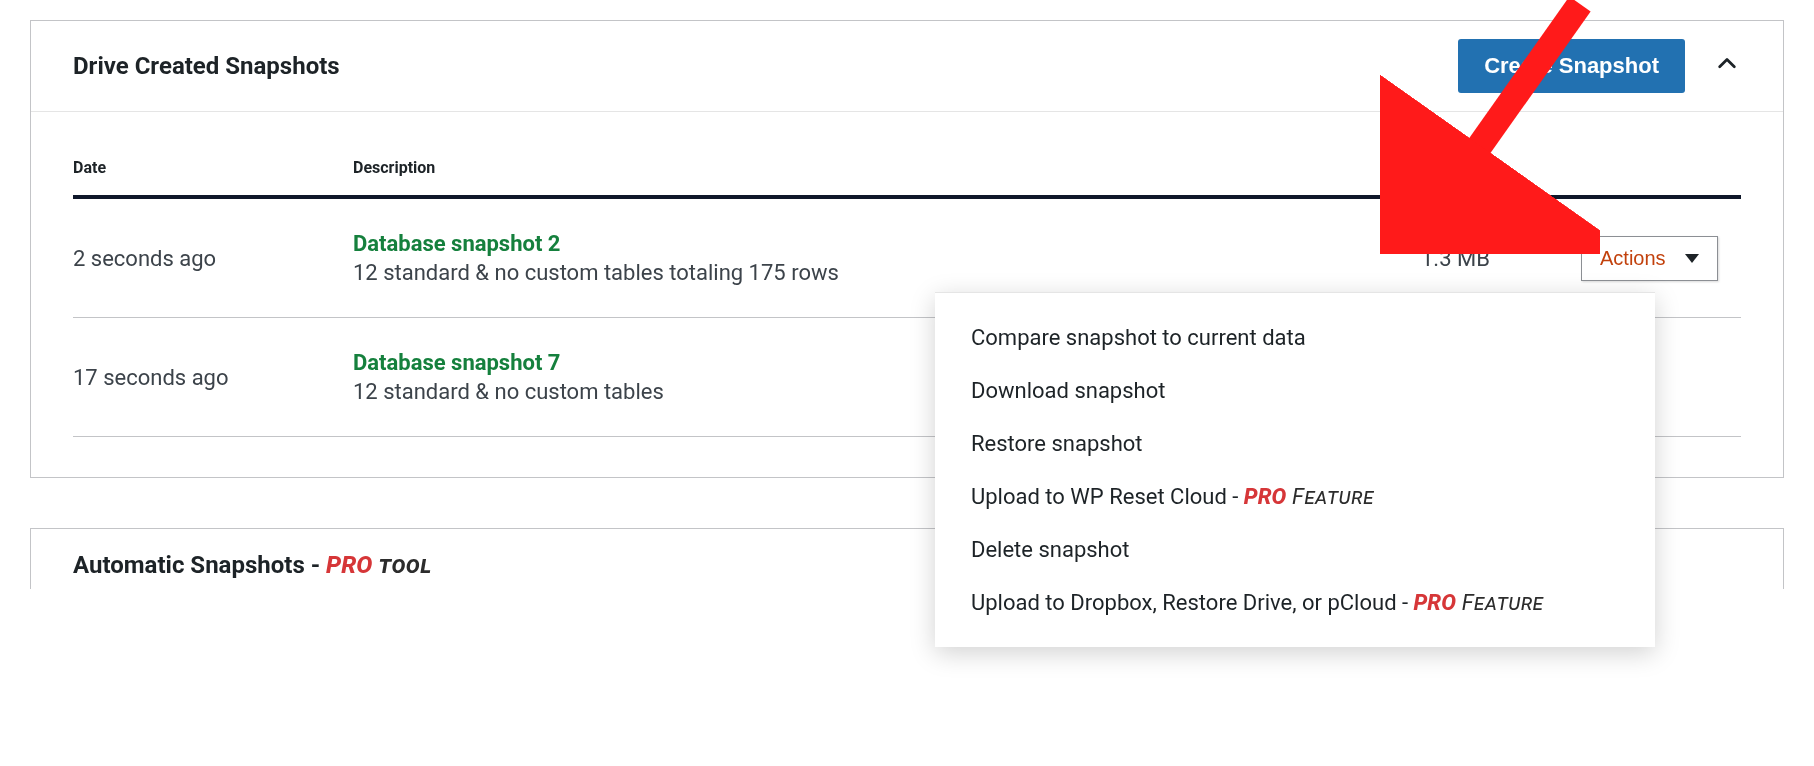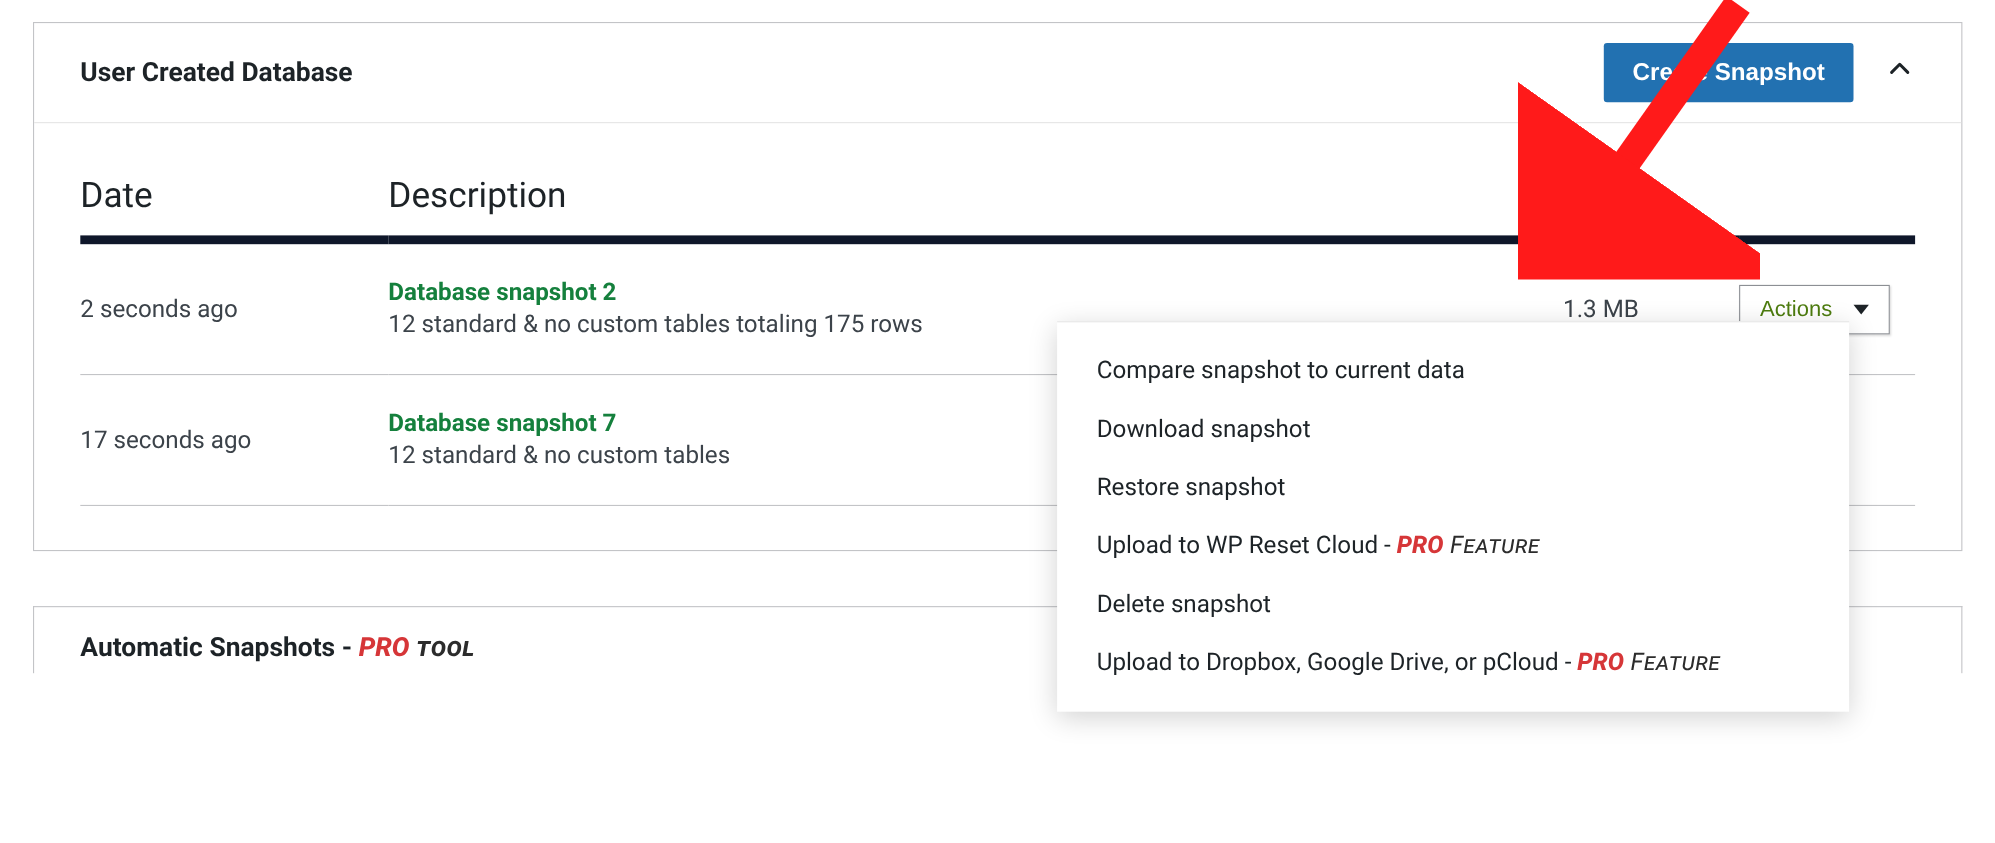--- a/index.html
+++ b/index.html
@@ -54,24 +54,24 @@
     color: #1d2327;
   }
   .collapse-caret svg { width: 22px; height: 22px; }
   table.snaps {
     width: calc(100% - 84px);
     margin: 32px 42px 40px 42px;
     border-collapse: collapse;
   }
   table.snaps thead th {
     text-align: left;
-    font-size: 32px;
-    font-weight: 400;
+    font-size: 16px;
+    font-weight: 700;
     padding: 14px 0 18px 0;
-    border-bottom: 8px solid #0f172a;
+    border-bottom: 4px solid #0f172a;
   }
   table.snaps th.col-date   { width: 280px; }
   table.snaps th.col-desc   { }
   table.snaps th.col-size   { width: 160px; }
   table.snaps th.col-act    { width: 160px; }
   table.snaps tbody td {
     padding: 32px 0;
     border-bottom: 1px solid #c3c4c7;
     vertical-align: middle;
     font-size: 22px;
@@ -84,21 +84,21 @@
   }
   .snap-sub {
     color: #3c434a;
   }
   .actions-btn {
     display: inline-flex;
     align-items: center;
     gap: 19px;
     border: 1px solid #8c8f94;
     background: #fff;
-    color: #4d7c0f;
+    color: #c2410c;
     font-size: 20px;
     padding: 10px 18px;
     cursor: pointer;
     box-shadow: 1px 1px 2px rgba(0,0,0,0.15);
   }
   .actions-btn .tri {
     width: 0; height: 0;
     border-left: 7px solid transparent;
     border-right: 7px solid transparent;
     border-top: 9px solid #1d2327;
@@ -148,21 +148,21 @@
   }
   
   .annot { position: absolute; pointer-events: none; }
   .annot svg { display: block; }
 </style>
 </head>
 <body>
 
 <div class="panel" style="position:relative;">
   <div class="panel-header">
-    <div class="panel-title">User Created Database</div>
+    <div class="panel-title">Drive Created Snapshots</div>
     <div class="panel-header-right">
       <button class="btn-primary">Create Snapshot</button>
       <div class="collapse-caret">
         <span>
           <svg viewBox="0 0 24 24" fill="none" stroke="currentColor" stroke-width="3" stroke-linecap="round" stroke-linejoin="round">
               <polyline points="4 15 12 7 20 15"></polyline>
             </svg>
         </span>
       </div>
     </div>
@@ -198,30 +198,30 @@
           <div class="snap-name">Database snapshot 7</div>
           <div class="snap-sub">12 standard &amp; no custom tables</div>
         </td>
         <td></td>
         <td></td>
       </tr>
     </tbody>
   </table>
 </div>
 
-<div class="dropdown" id="dd" style="left: 961px; top: 291.5px;">
+<div class="dropdown" id="dd" style="left: 935px; top: 291.5px;">
   <div class="dropdown-item">Compare snapshot to current data</div>
   <div class="dropdown-item">Download snapshot</div>
   <div class="dropdown-item">Restore snapshot</div>
   <div class="dropdown-item">
     <span>Upload to WP Reset Cloud - </span><span class="pro-badge">PRO</span><span class="pro-feature"> Feature</span>
   </div>
   <div class="dropdown-item">Delete snapshot</div>
   <div class="dropdown-item">
-    <span>Upload to Dropbox, Google Drive, or pCloud - </span><span class="pro-badge">PRO</span><span class="pro-feature"> Feature</span>
+    <span>Upload to Dropbox, Restore Drive, or pCloud - </span><span class="pro-badge">PRO</span><span class="pro-feature"> Feature</span>
   </div>
 </div>
 
 <div class="panel" style="border-bottom:none;">
   <div class="second-panel-header">
     <div class="second-panel-title">
       <span>Automatic Snapshots - </span><span class="pro-badge">PRO</span><span class="pro-tool"> tool</span>
     </div>
   </div>
 </div>

